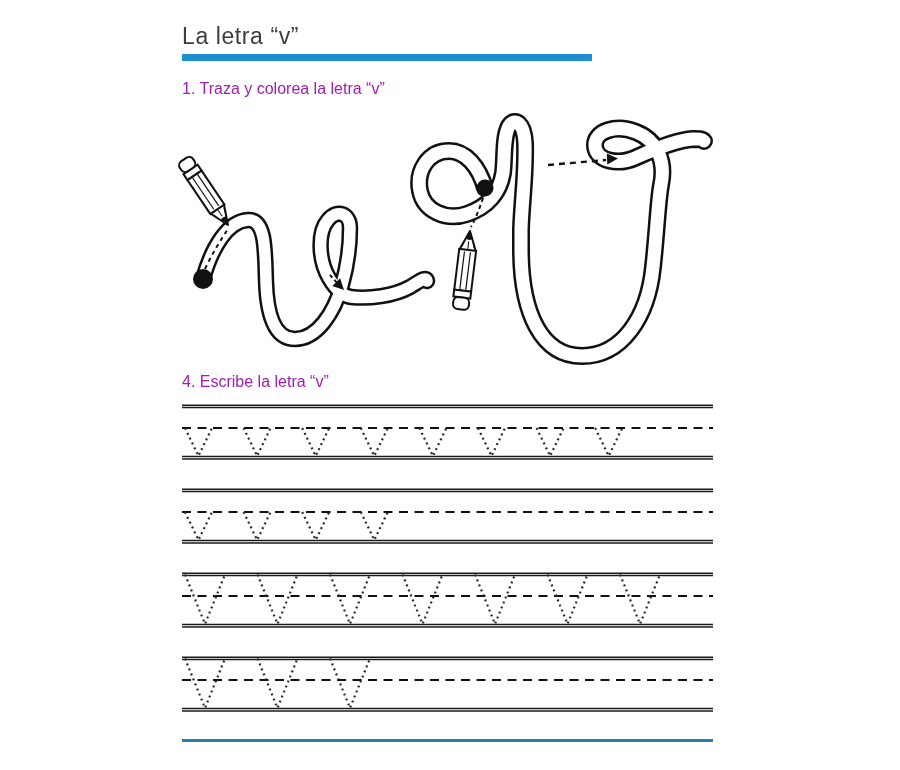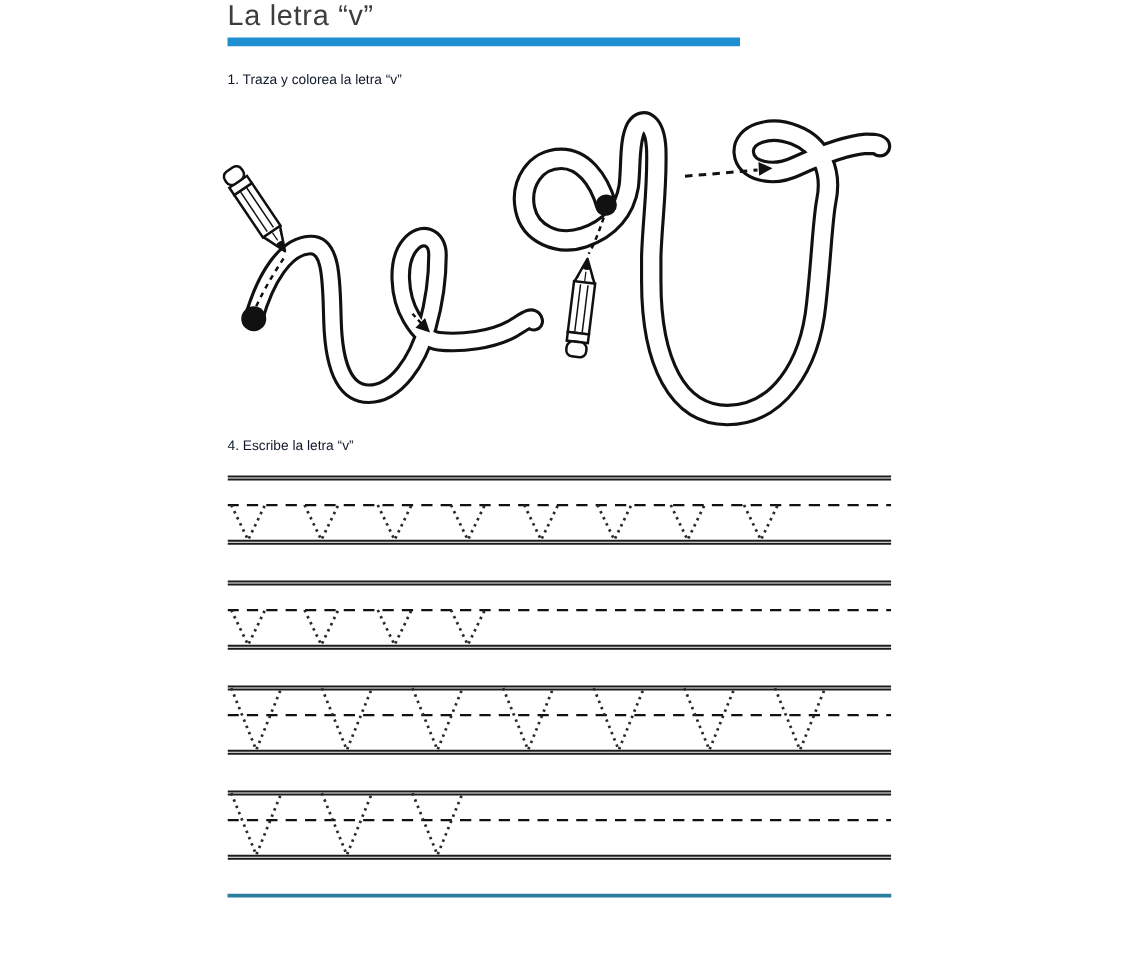--- a/index.html
+++ b/index.html
@@ -1,21 +1,21 @@
 <!DOCTYPE html>
 <html><head>
 <meta charset="utf-8">
 <title>La letra v</title>
 <style>
   html,body{margin:0;padding:0;background:#fff;}
   body{width:900px;height:770px;font-family:"Liberation Sans",sans-serif;color:#222;overflow:hidden;}
-  .content{padding:0 0 0 182px;}
+  .content{padding:24px 0 0 182px;}
   .page-title{font-size:23px;font-weight:400;color:#3d3d3d;margin:0;letter-spacing:.6px;line-height:1.1;}
   .header-rule{width:410px;height:7px;margin-top:5px;background:#1e8fd0;}
-  .instruction{font-size:11px;margin:0;color:#0f172a;line-height:17px;}
+  .instruction{font-size:16px;margin:0;color:#a21caf;line-height:17px;}
   #instr1{margin-top:19px;}
   #instr2{margin-top:4px;}
   .trace-figure{display:block;margin-left:-12px;margin-top:2px;}
   .practice{margin-top:14px;}
   .practice svg{display:block;margin-bottom:26px;}
   .practice svg:last-child{margin-bottom:0;}
   .footer-rule{width:531px;height:3px;margin-top:25px;background:#2a7f9f;}
   .tube-black{fill:none;stroke:#111;stroke-linecap:round;stroke-linejoin:round;}
   .tube-white{fill:none;stroke:#fff;stroke-linecap:round;stroke-linejoin:round;}
   .guide-dash{fill:none;stroke:#111;stroke-width:2;}

